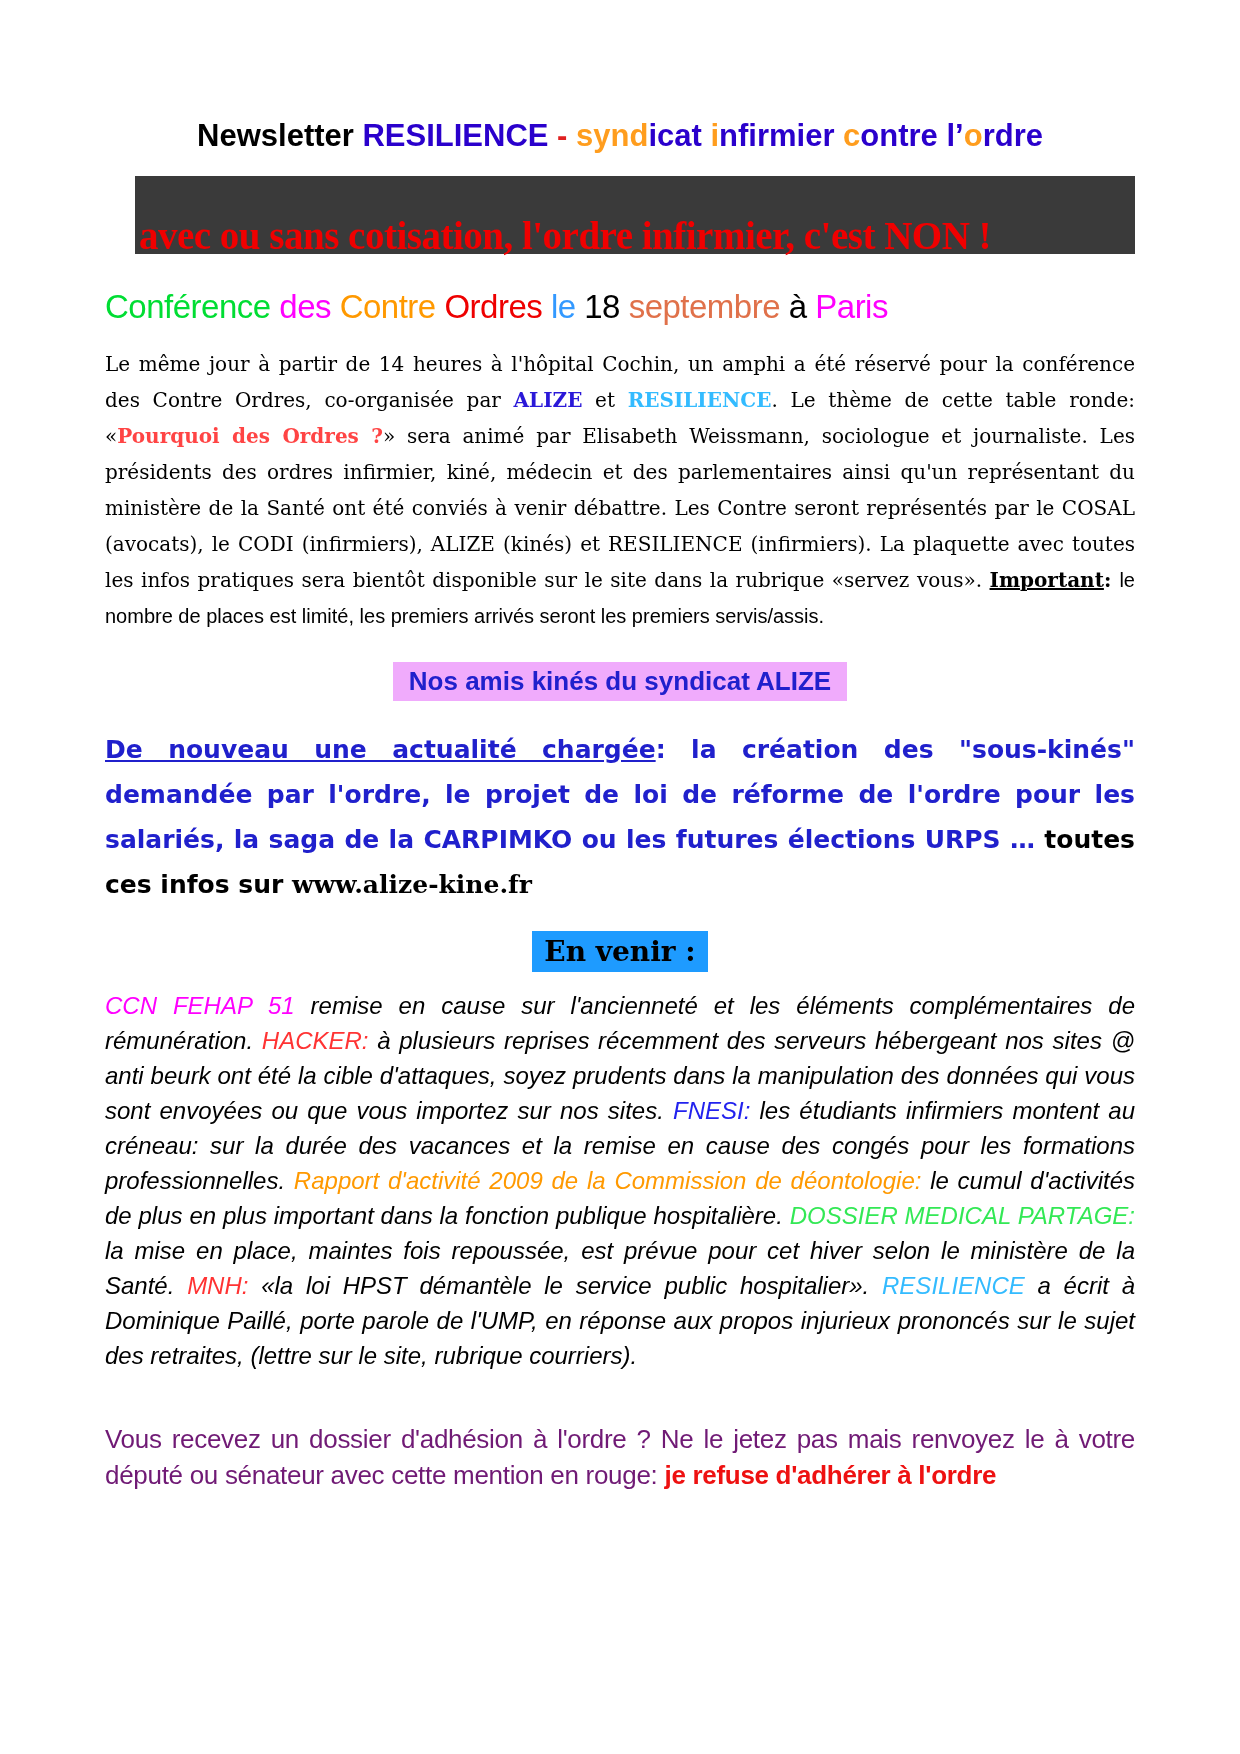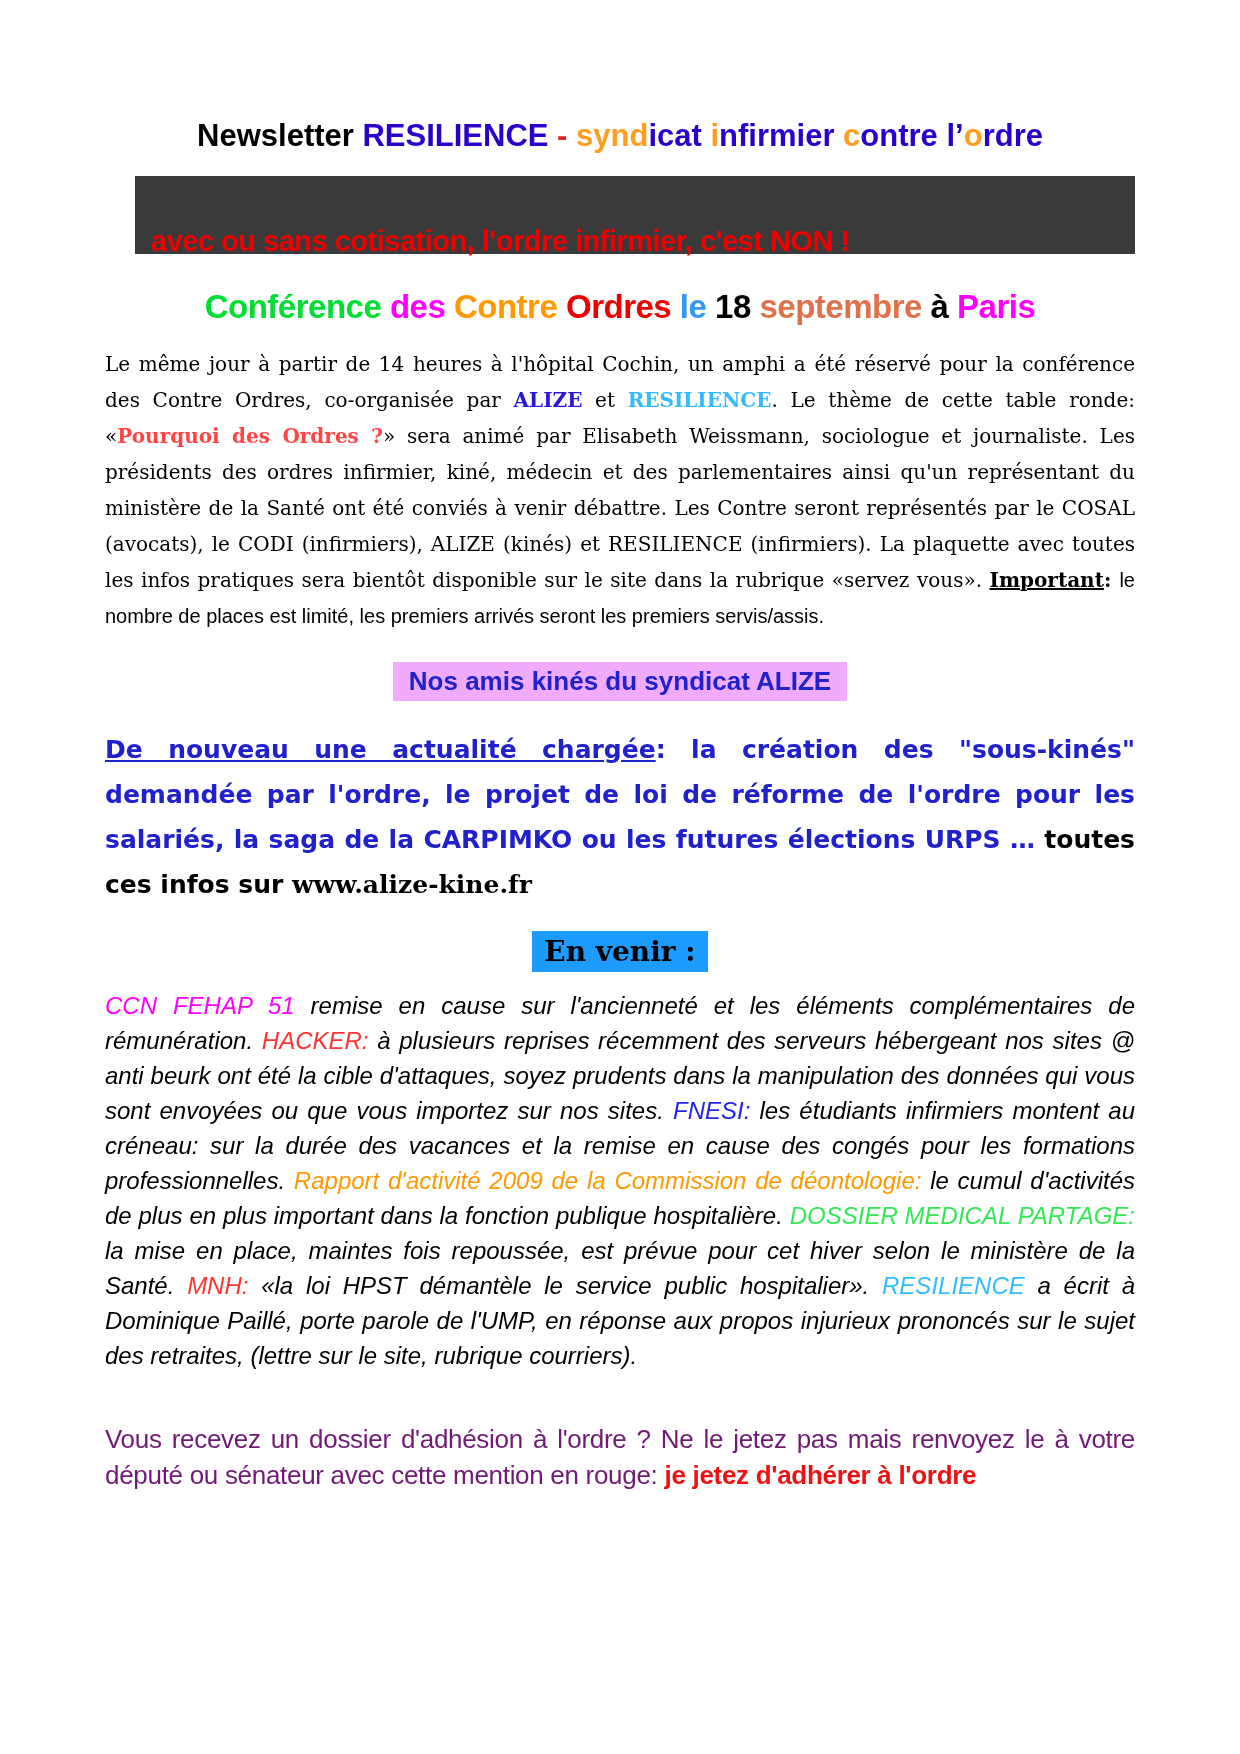--- a/index.html
+++ b/index.html
@@ -31,33 +31,34 @@
   .banner {
     position:relative;
     margin-top:22px;
     margin-left:30px;
     width:1000px;
     height:78px;
     background:#3a3a3a;
   }
   .banner-text {
     position:absolute;
-    left:16px;
+    left:4px;
     bottom:-4px;
     white-space:nowrap;
-    font-size:29px;
+    font-size:39px;
     font-weight:bold;
     letter-spacing:-0.5px;
     color:#f00000;
+    font-family:Liberation Serif, serif;
   }
   .conference-heading {
     margin-top:34px;
-    text-align:center;
+    text-align:left;
     font-size:33px;
-    font-weight:bold;
+    font-weight:normal;
     white-space:nowrap;
     letter-spacing:-0.5px;
   }
   .intro-paragraph {
     margin-top:20px;
     font-family:"DejaVu Serif", serif;
     font-size:20px;
     line-height:36px;
     text-align:justify;
   }
@@ -137,15 +138,15 @@
 
   <div class="alize-paragraph"><span style="color: rgb(32, 32, 204); text-decoration: underline;">De nouveau une actualité chargée</span><span style="color: rgb(32, 32, 204);">:  la création des "sous-kinés" demandée par l'ordre, le projet de loi de réforme de l'ordre pour les salariés, la saga de la CARPIMKO ou les futures élections URPS … </span><span style="color: rgb(0, 0, 0);">toutes ces infos sur  </span><span class="font-serif" style="color: rgb(0, 0, 0);">www.alize-kine.fr</span></div>
 
   <div class="center-row">
     <div class="enbref-box">En venir :</div>
   </div>
 
   <div class="enbref-paragraph"><span style="color: rgb(255, 0, 255);">CCN  FEHAP 51</span><span style="color: rgb(0, 0, 0);"> remise en cause sur l'ancienneté et les éléments complémentaires de rémunération. </span><span style="color: rgb(255, 51, 51);">HACKER:</span><span style="color: rgb(0, 0, 0);"> à plusieurs reprises récemment des serveurs hébergeant nos sites @ anti beurk ont été la cible d'attaques, soyez prudents dans la manipulation des données qui vous sont envoyées ou que vous importez sur nos sites. </span><span style="color: rgb(34, 34, 238);">FNESI:</span><span style="color: rgb(0, 0, 0);"> les étudiants infirmiers montent au créneau: sur la durée des vacances et la remise en cause des congés pour les formations professionnelles. </span><span style="color: rgb(255, 153, 0);">Rapport d'activité 2009 de la Commission de déontologie:</span><span style="color: rgb(0, 0, 0);"> le cumul d'activités de plus en plus important dans la fonction publique hospitalière. </span><span style="color: rgb(51, 232, 85);">DOSSIER MEDICAL PARTAGE:</span><span style="color: rgb(0, 0, 0);"> la mise en place, maintes fois repoussée, est prévue pour cet hiver selon le ministère de la Santé. </span><span style="color: rgb(255, 51, 51);">MNH:</span><span style="color: rgb(0, 0, 0);"> «la loi HPST démantèle le service public hospitalier». </span><span style="color: rgb(51, 187, 255);">RESILIENCE</span><span style="color: rgb(0, 0, 0);"> a écrit à Dominique Paillé, porte parole de l'UMP, en réponse aux propos injurieux prononcés sur le sujet des retraites, (lettre sur le site, rubrique courriers).</span></div>
 
 
-  <div class="adhesion-paragraph"><span style="color: #701a75;">Vous recevez un dossier d'adhésion à l'ordre ?  Ne le jetez pas mais renvoyez le à votre député ou sénateur avec cette mention en rouge: </span><span style="color: rgb(238, 17, 17); font-weight: bold;">je jetez d'adhérer à l'ordre</span></div>
+  <div class="adhesion-paragraph"><span style="color: #701a75;">Vous recevez un dossier d'adhésion à l'ordre ?  Ne le jetez pas mais renvoyez le à votre député ou sénateur avec cette mention en rouge: </span><span style="color: rgb(238, 17, 17); font-weight: bold;">je refuse d'adhérer à l'ordre</span></div>
 
 </div>
 
 </body></html>

